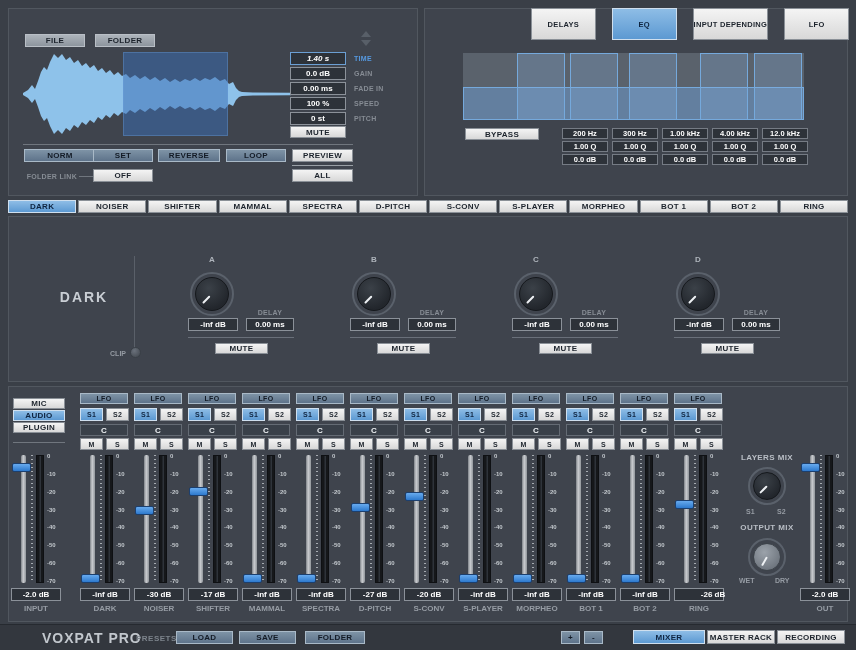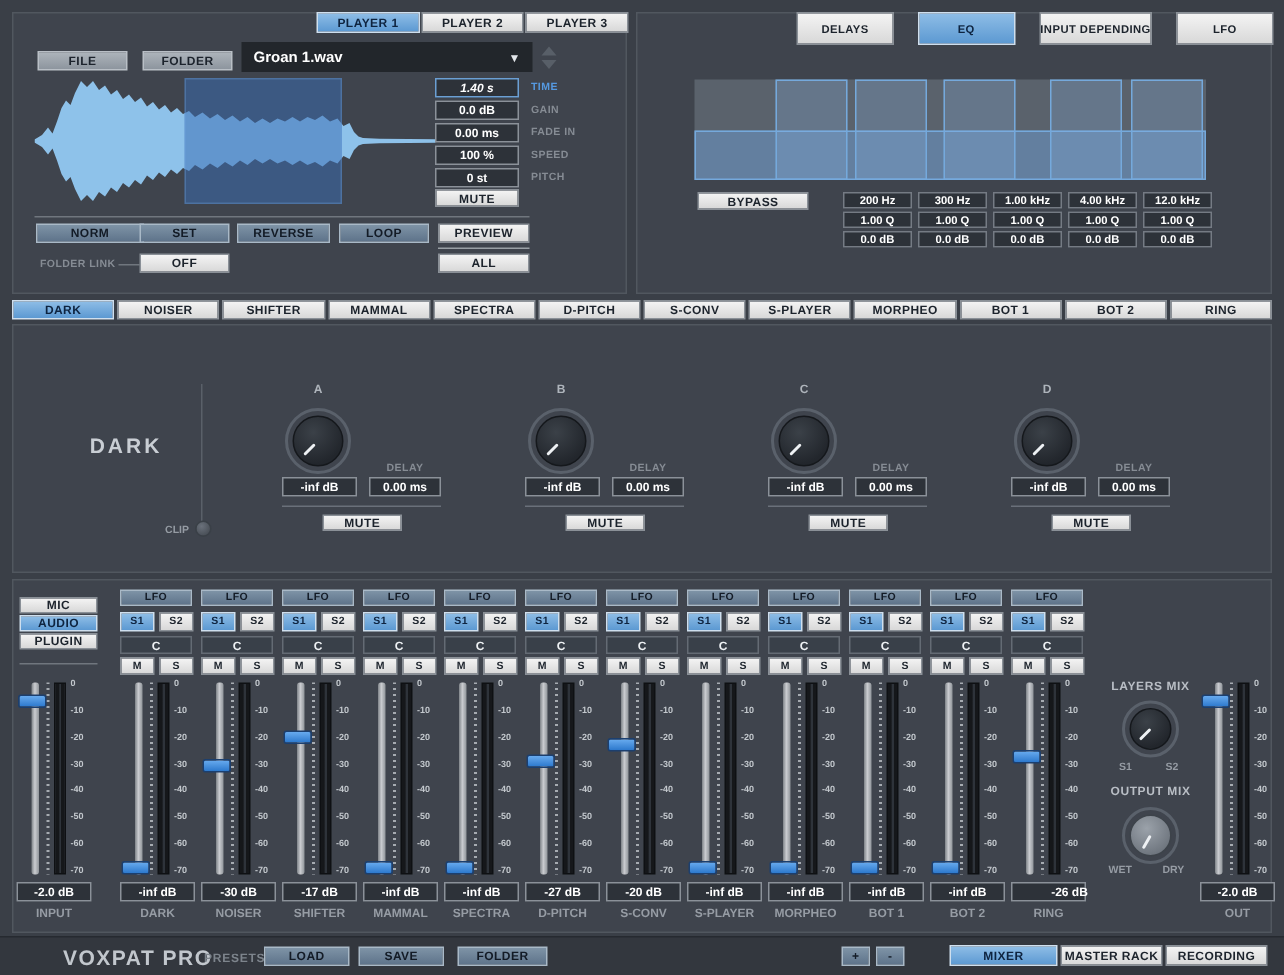--- a/index.html
+++ b/index.html
@@ -101,33 +101,24 @@
   #preset-select { position:absolute; left:371px; top:5px; width:190px; height:16px; background:#24272d;
                    display:flex; align-items:center; padding:0 8px; color:#fff; font-size:9px; font-weight:bold; }
   #preset-select .caret { margin-left:auto; font-size:7px; color:#d7dbe0; }
 
   .hline { position:absolute; height:1px; background:#70767e; }
 </style>
 </head>
 <body>
 
 <div class="panel" id="player-panel" style="left:8px;top:8px;width:410px;height:188px;">
-  <div class="tabrow" id="player-tabs" style="left:202px;top:-1px;width:208px;height:14px;">
-      <div class="btn flow blue">PLAYER 1</div>
-      <div class="btn flow light">PLAYER 2</div>
-      <div class="btn flow light">PLAYER 3</div>
-    </div>
 
   <div class="btn gray" style="left:16px;top:25px;width:60px;height:13px;">FILE</div>
   <div class="btn gray" style="left:86px;top:25px;width:60px;height:13px;">FOLDER</div>
 
-  <div id="file-select">
-    <span>Groan 1.wav</span>
-    <span class="caret">▼</span>
-  </div>
   <div class="abs tri-up" style="left:352px;top:22px;"></div>
   <div class="abs tri-dn" style="left:352px;top:31px;"></div>
 
   <div id="waveform">
     <svg width="268" height="84" viewBox="0 0 268 84">
       <polygon fill="#8ec2ea" points="0,41 5,38 9,33 12,37 15,29 18,20 21,15 24,18 27,10 31,2 35,6 39,2 43,8 47,5 51,11 55,8 59,14 63,11 67,16 71,13 75,19 79,16 83,21 87,18 91,23 95,20 99,24 103,22 107,26 112,23 117,27 122,24 127,28 132,25 137,29 142,26 147,30 152,27 157,30 162,27 167,29 172,26 177,29 182,26 187,28 192,25 197,29 202,27 206,32 210,30 213,36 216,39 219,40 230,40.5 268,40.8 268,43.2 230,43.5 219,44 216,45 213,48 210,54 206,52 202,57 197,55 192,59 187,56 182,58 177,55 172,58 167,55 162,57 157,54 152,57 147,54 142,58 137,55 132,59 127,56 122,60 117,57 112,61 107,58 103,62 99,60 95,64 91,61 87,66 83,63 79,68 75,65 71,71 67,68 63,73 59,70 55,76 51,73 47,79 43,76 39,82 35,78 31,82 27,74 24,66 21,69 18,64 15,55 12,47 9,51 5,46 0,43"></polygon>
     </svg>
     <div id="wave-selection"></div>
   </div>
 
@@ -155,21 +146,21 @@
     <div class="lbl" style="left: 345px; top: 61px;">GAIN</div>
     <div class="vbox" style="left: 281px; top: 73px; width: 56px; height: 13px;">0.00 ms</div>
     <div class="lbl" style="left: 345px; top: 76px;">FADE IN</div>
     <div class="vbox" style="left: 281px; top: 88px; width: 56px; height: 13px;">100 %</div>
     <div class="lbl" style="left: 345px; top: 91px;">SPEED</div>
     <div class="vbox" style="left: 281px; top: 103px; width: 56px; height: 13px;">0 st</div>
     <div class="lbl" style="left: 345px; top: 106px;">PITCH</div>
   </div>
 
 <div class="panel" id="fx-panel" style="left:424px;top:8px;width:424px;height:188px;">
-  <div class="tabrow" id="fx-tabs" style="left:106px;top:-1px;width:318px;height:22px;gap:16px;">
+  <div class="tabrow" id="fx-tabs" style="left:106px;top:-1px;width:318px;height:32px;gap:16px;">
       <div class="btn flow light" style="font-size: 7.5px;">DELAYS</div>
       <div class="btn flow blue" style="font-size: 7.5px;">EQ</div>
       <div class="btn flow light" style="font-size: 7.5px;">INPUT DEPENDING</div>
       <div class="btn flow light" style="font-size: 7.5px;">LFO</div>
     </div>
 
   <div id="eq-display">
     <div id="eq-bottom"></div>
   <div class="eq-band" style="left: 54px;"></div>
       <div class="eq-band" style="left: 107px;"></div>

